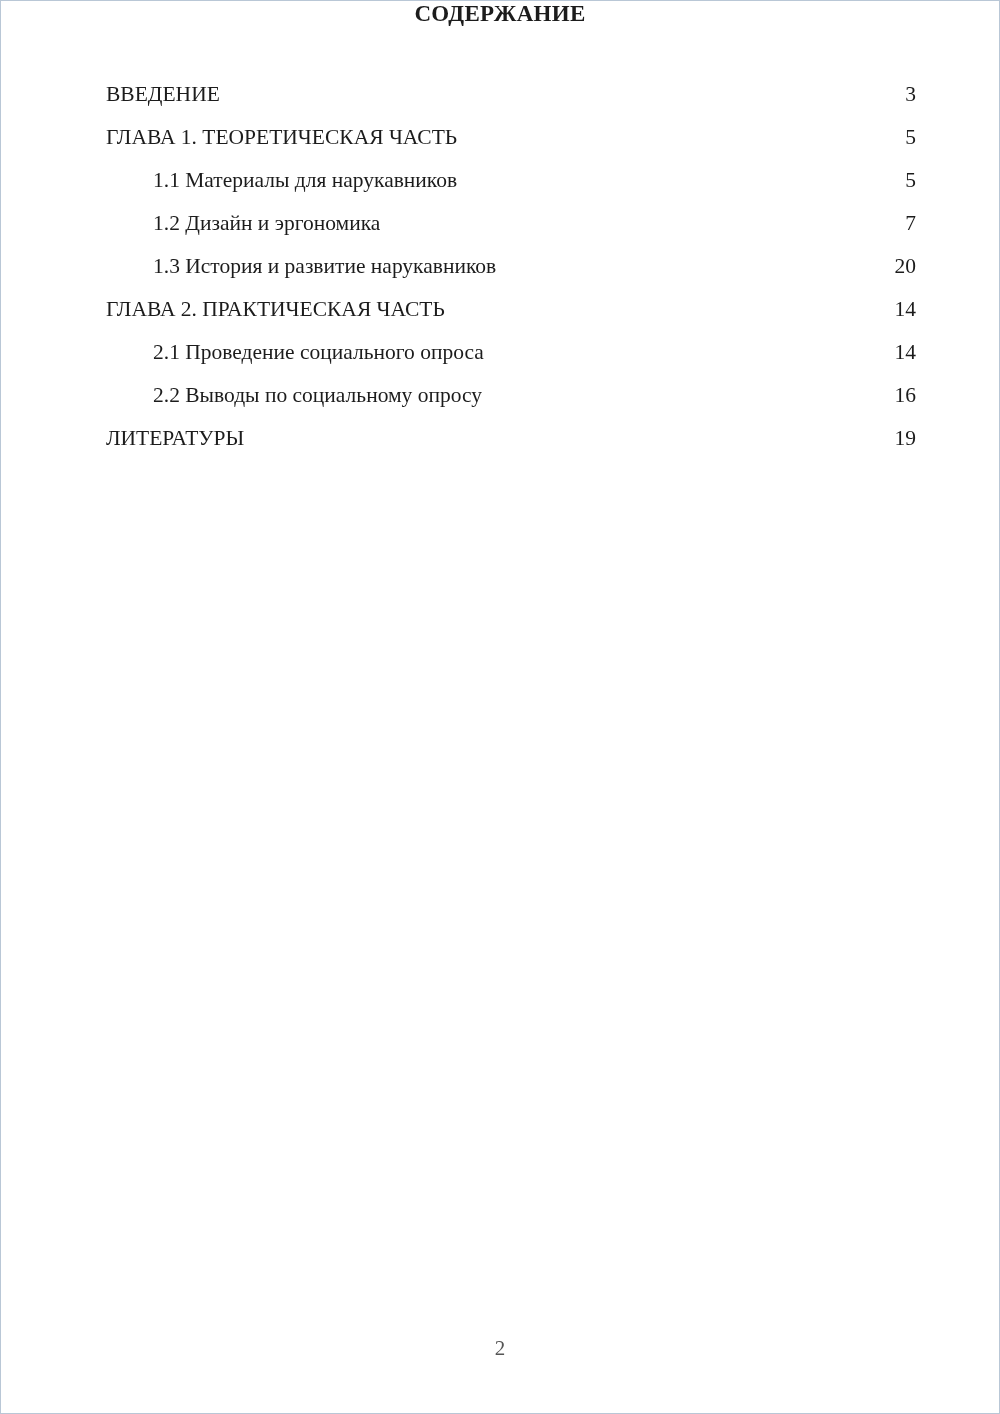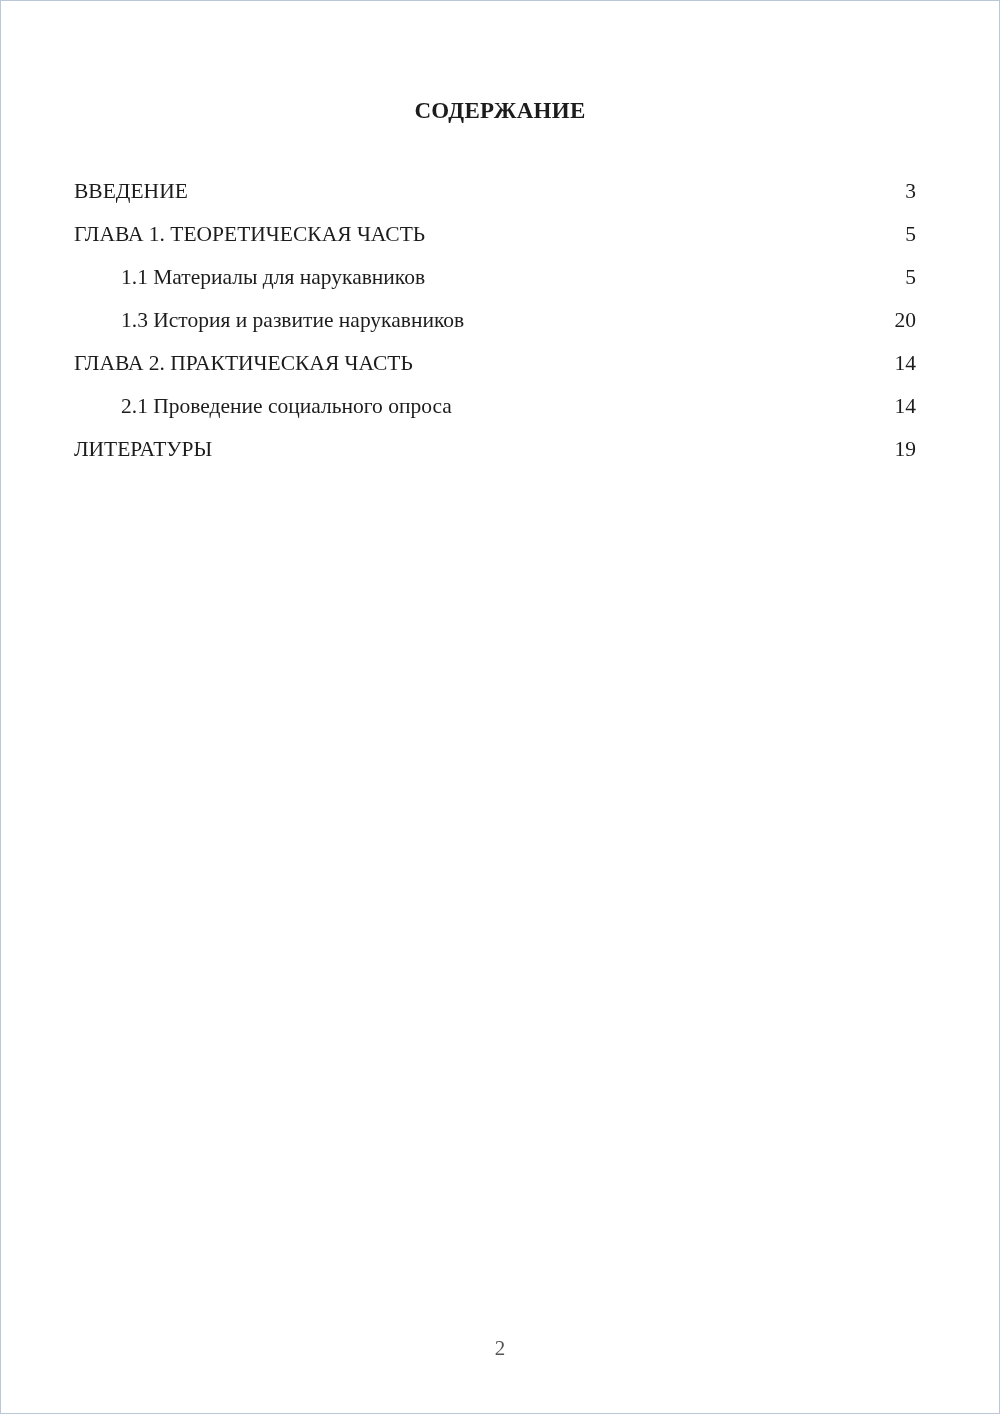--- a/index.html
+++ b/index.html
@@ -18,26 +18,25 @@
     width: 1000px;
     height: 1414px;
     border: 1px solid #b9c7d6;
     position: relative;
     background: #ffffff;
   }
   .doc-title {
     text-align: center;
     font-weight: bold;
     font-size: 23px;
-    padding-top: 97px;
     letter-spacing: 0.3px;
   }
   .toc {
     margin-top: 46px;
-    padding: 0 83px 0 73px;
+    padding: 0 83px 0 105px;
   }
   .toc-row {
     display: flex;
     align-items: baseline;
     font-size: 21.5px;
     line-height: 43px;
   }
   .toc-row .label {
     flex: 1;
     white-space: nowrap;
@@ -76,37 +75,45 @@
     <div class="toc-row">
       <span class="label">ГЛАВА 1. ТЕОРЕТИЧЕСКАЯ ЧАСТЬ</span>
       <span class="pageno">5</span>
     </div>
 
     <div class="toc-row indent">
       <span class="label">1.1 Материалы для нарукавников</span>
       <span class="pageno">5</span>
     </div>
 
+    <div class="toc-row indent">
+      <span class="label">1.2 Дизайн и эргономика</span>
+      <span class="pageno">7</span>
+    </div>
 
 
     <div class="toc-row indent">
       <span class="label">1.3 История и развитие нарукавников</span>
       <span class="pageno">20</span>
     </div>
 
     <div class="toc-row">
       <span class="label">ГЛАВА 2. ПРАКТИЧЕСКАЯ ЧАСТЬ</span>
       <span class="pageno">14</span>
     </div>
 
     <div class="toc-row indent">
       <span class="label">2.1 Проведение социального опроса</span>
       <span class="pageno">14</span>
     </div>
 
+    <div class="toc-row indent">
+      <span class="label">2.2 Выводы по социальному опросу</span>
+      <span class="pageno">16</span>
+    </div>
 
     <div class="toc-row">
       <span class="label">ЛИТЕРАТУРЫ</span>
       <span class="pageno">19</span>
     </div>
 
 
   </div>
 
   <div class="footer-pageno">2</div>

